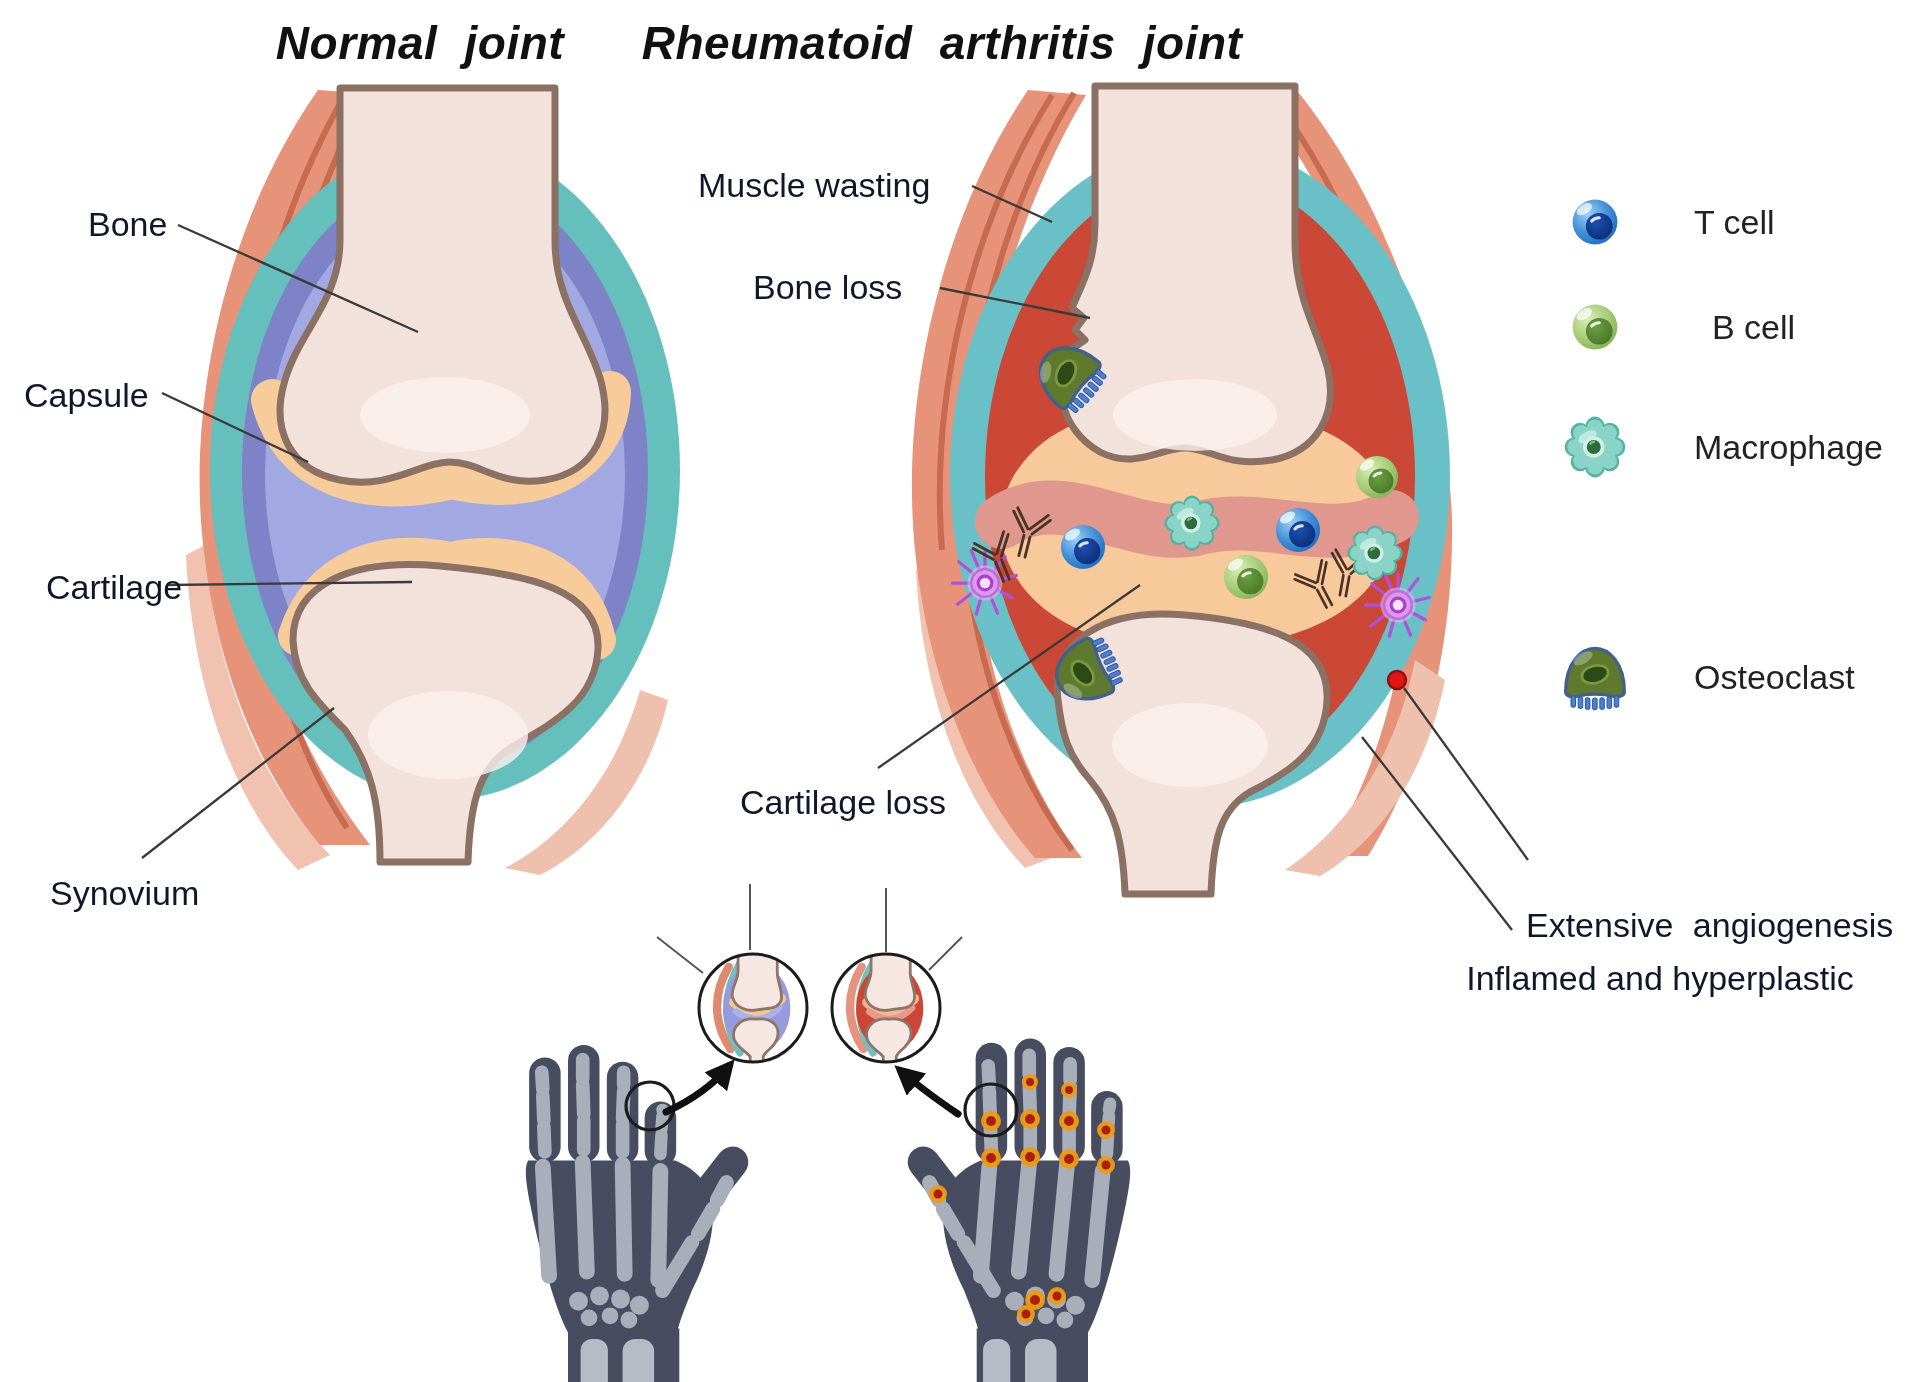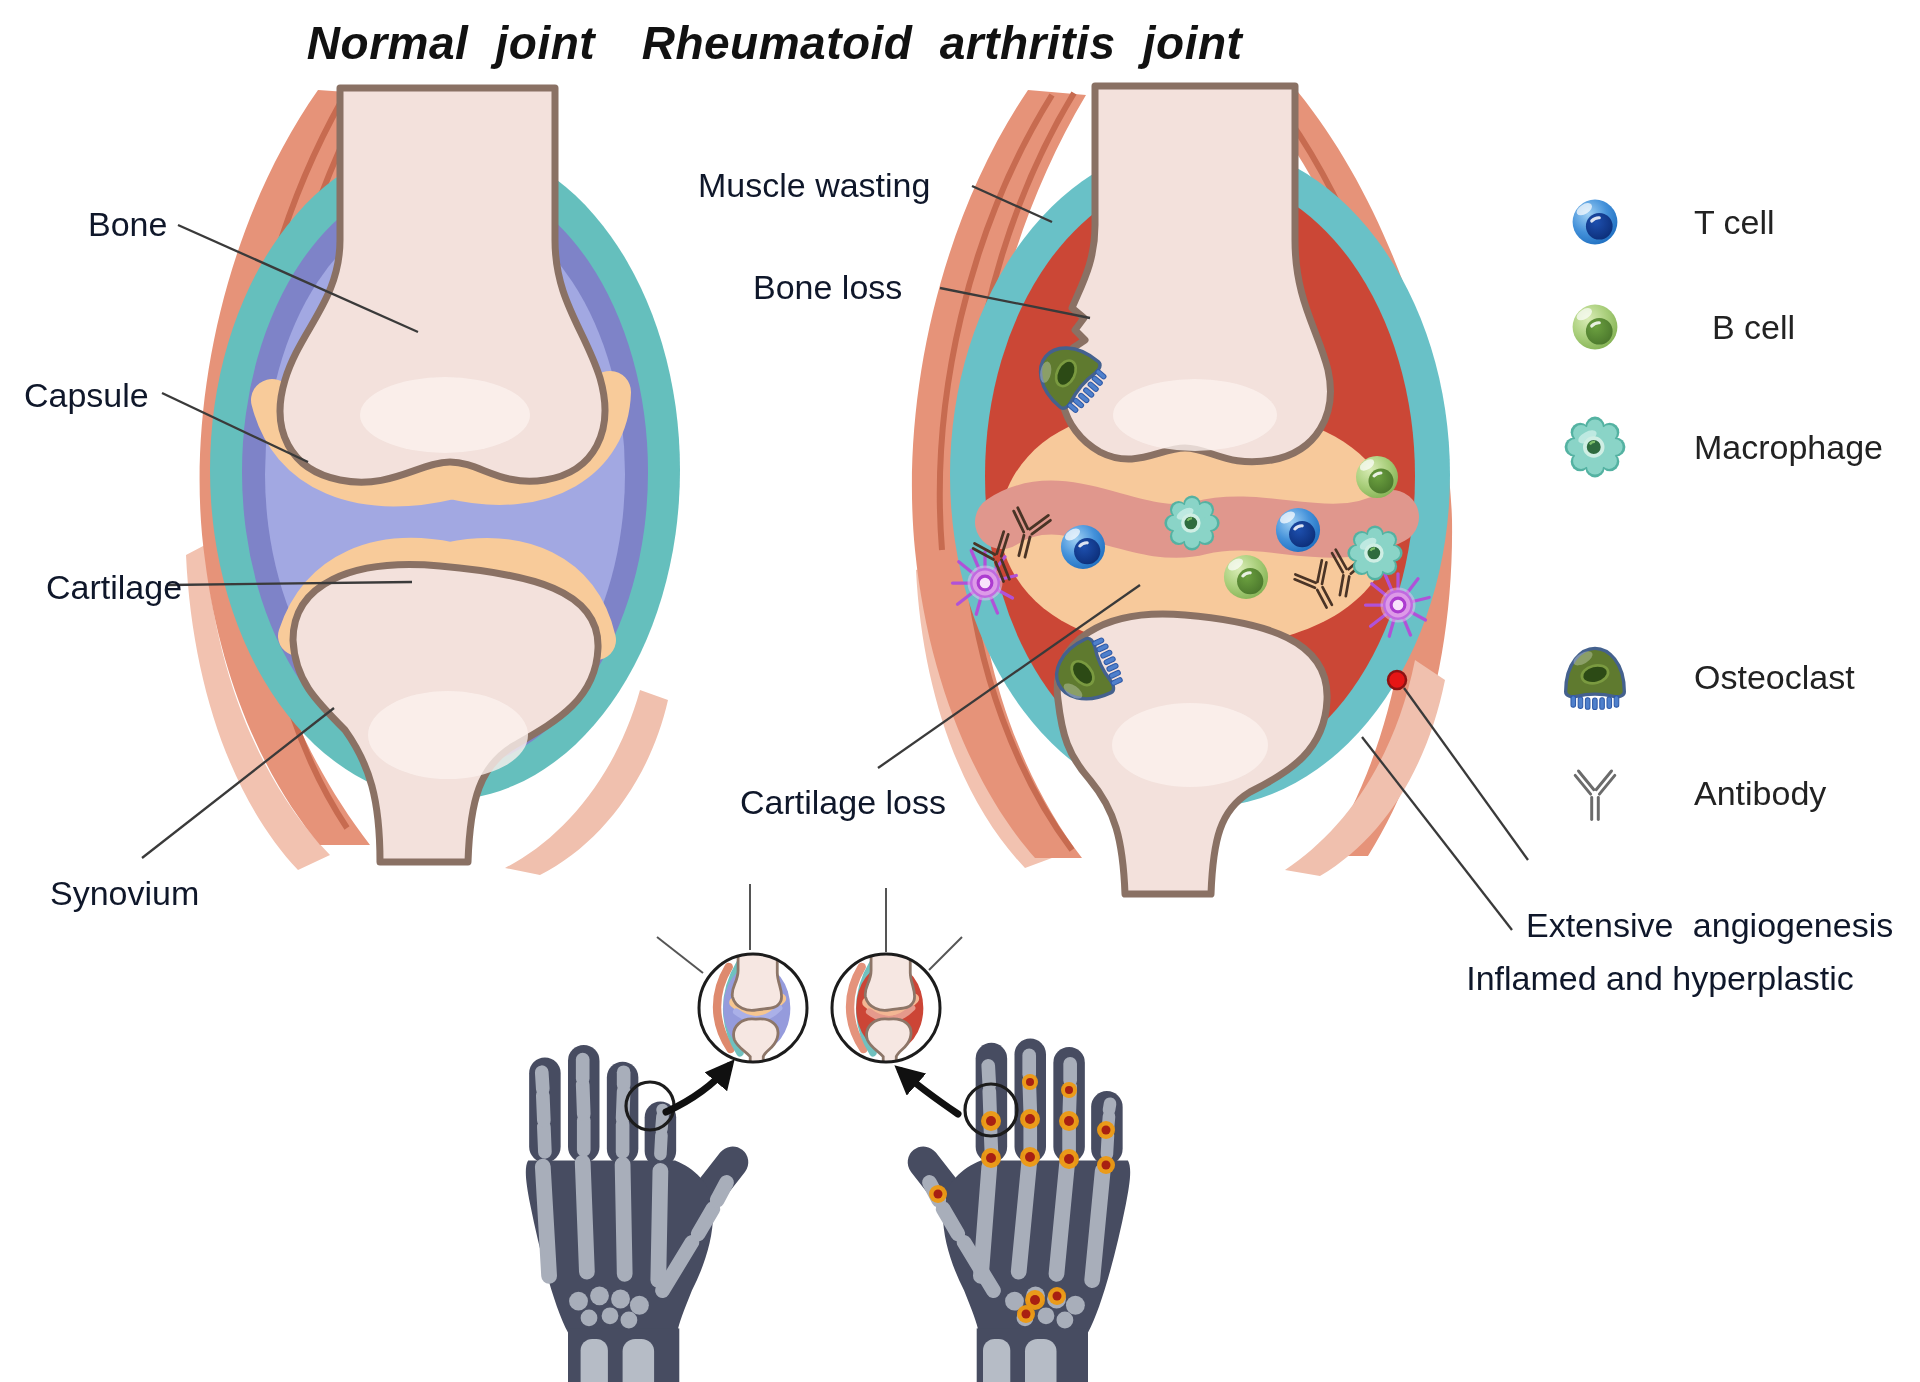--- a/index.html
+++ b/index.html
@@ -1,21 +1,21 @@
 <!DOCTYPE html>
 <html><head>
 <meta charset="utf-8">
 <style>
   html,body{margin:0;padding:0;background:#fff;}
   .stage{position:relative;width:1920px;height:1382px;background:#fff;overflow:hidden;
          font-family:"Liberation Sans",sans-serif;}
   .stage svg.canvas{position:absolute;left:0;top:0;}
   .title{position:absolute;transform:translateX(-50%);font-size:46px;font-weight:bold;
          font-style:italic;color:#111;white-space:nowrap;word-spacing:14px;letter-spacing:.5px;}
-  .t-left{left:420px;top:16px;margin-left:31px;}
+  .t-left{left:420px;top:16px;}
   .t-right{left:942px;top:16px;}
   .label{position:absolute;font-size:34px;color:#0f172a;white-space:nowrap;}
   .lab-bone{left:88px;top:205px;}
   .lab-capsule{left:24px;top:376px;}
   .lab-cartilage{left:14px;top:568px;margin-left:32px;}
   .lab-synovium{left:50px;top:874px;}
   .lab-muscle-wasting{left:698px;top:166px;}
   .lab-bone-loss{left:753px;top:268px;}
   .lab-cartilage-loss{left:740px;top:783px;}
   .lab-angio{left:1526px;top:898px;word-spacing:10px;margin-top:8px;}
@@ -492,22 +492,14 @@
   <span class="ltext">Macrophage</span>
 </div>
 <div class="legend-row lr-o">
   <span class="licon">
     <svg width="80" height="80" viewBox="0 0 60 60">
           <use href="#sym-osteo"></use>
         </svg>
       </span>
   <span class="ltext">Osteoclast</span>
 </div>
-<div class="legend-row lr-a">
-  <span class="licon" style="color:#6b6b6b">
-    <svg width="66" height="66" viewBox="0 0 60 60">
-          <use href="#sym-antibody"></use>
-        </svg>
-      </span>
-  <span class="ltext">Antibody</span>
+
 </div>
 
-</div>
-
 </body></html>

